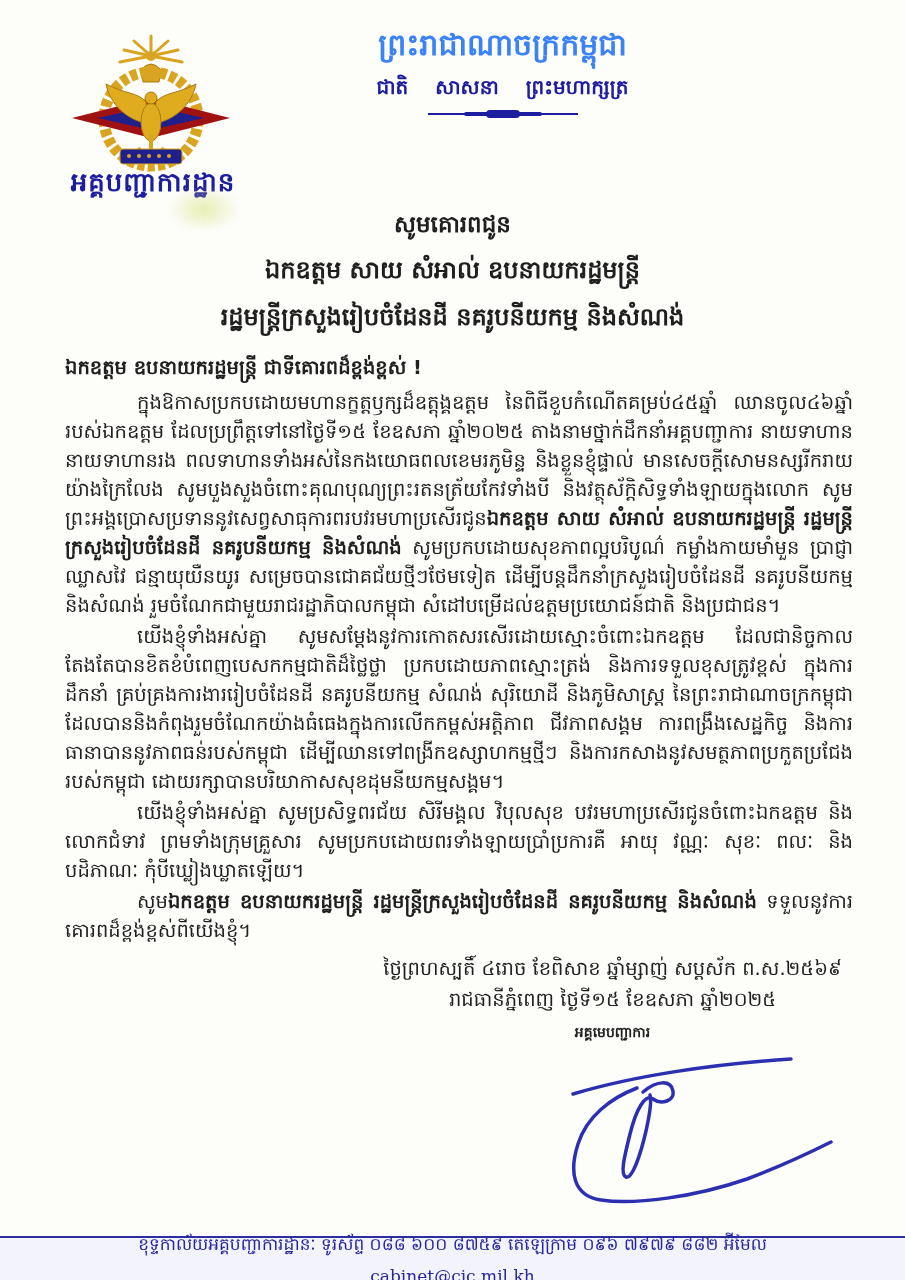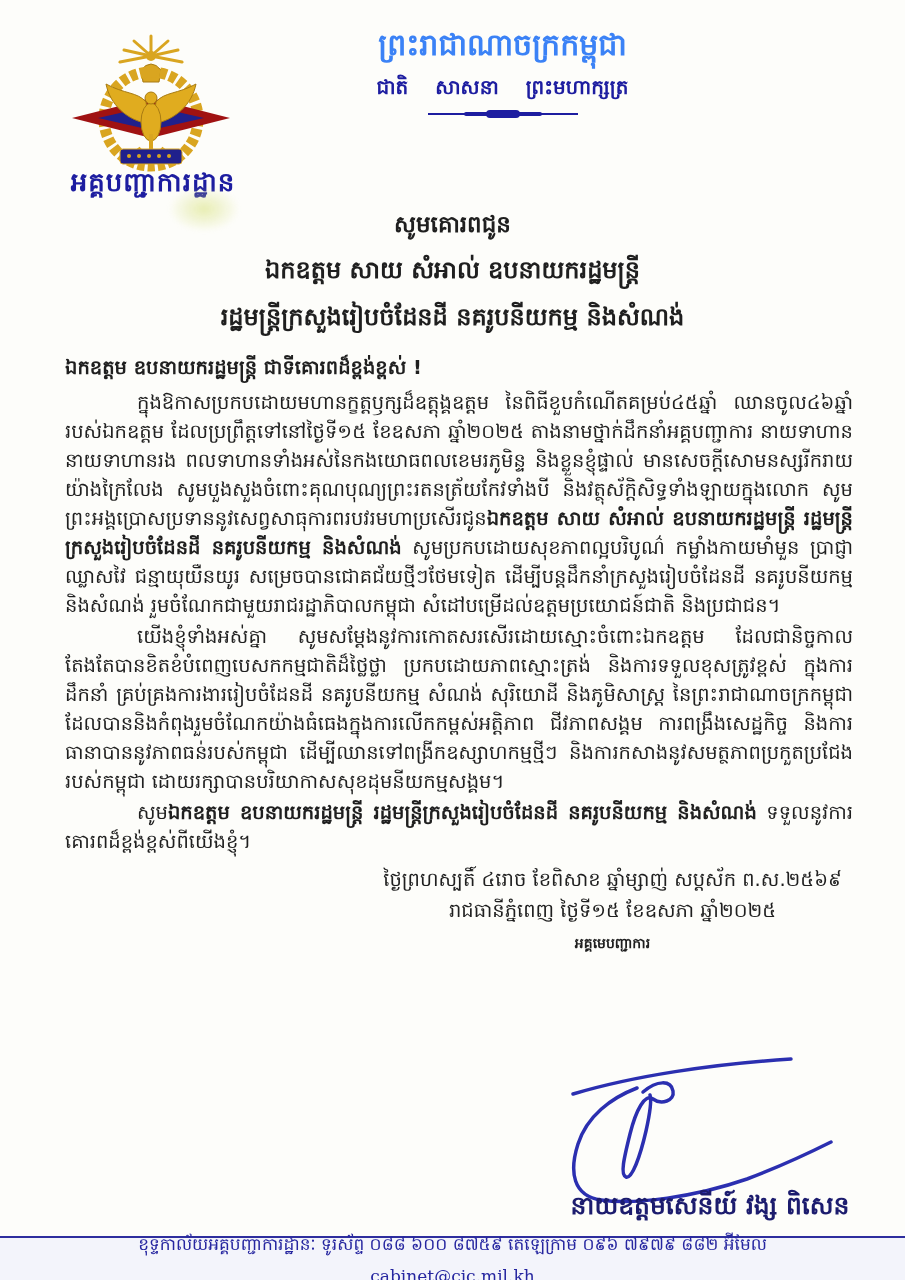--- a/index.html
+++ b/index.html
@@ -122,37 +122,37 @@
     <div class="sal-1">សូមគោរពជូន</div>
     <div class="sal-2">ឯកឧត្តម សាយ សំអាល់ ឧបនាយករដ្ឋមន្ត្រី</div>
     <div class="sal-3">រដ្ឋមន្ត្រីក្រសួងរៀបចំដែនដី នគរូបនីយកម្ម និងសំណង់</div>
   </div>
 
   <div class="letter">
     <div class="greeting">ឯកឧត្តម ឧបនាយករដ្ឋមន្ត្រី ជាទីគោរពដ៏ខ្ពង់ខ្ពស់ !</div>
     <div id="paragraphs">
         <p class="body-para"><span>ក្នុងឱកាសប្រកបដោយមហានក្ខត្តឫក្សដ៏ឧត្តុង្គឧត្តម នៃពិធីខួបកំណើតគម្រប់៤៥ឆ្នាំ ឈានចូល៤៦ឆ្នាំ របស់ឯកឧត្តម ដែលប្រព្រឹត្តទៅនៅថ្ងៃទី១៥ ខែឧសភា ឆ្នាំ២០២៥ តាងនាមថ្នាក់ដឹកនាំអគ្គបញ្ជាការ នាយទាហាន នាយទាហានរង ពលទាហានទាំងអស់នៃកងយោធពលខេមរភូមិន្ទ និងខ្លួនខ្ញុំផ្ទាល់ មានសេចក្តីសោមនស្សរីករាយយ៉ាងក្រៃលែង សូមបួងសួងចំពោះគុណបុណ្យព្រះរតនត្រ័យកែវទាំងបី និងវត្ថុស័ក្តិសិទ្ធទាំងឡាយក្នុងលោក សូមព្រះអង្គប្រោសប្រទាននូវសេព្វសាធុការពរបវរមហាប្រសើរជូន</span><span class="b">ឯកឧត្តម សាយ សំអាល់ ឧបនាយករដ្ឋមន្ត្រី រដ្ឋមន្ត្រីក្រសួងរៀបចំដែនដី នគរូបនីយកម្ម និងសំណង់</span><span> សូមប្រកបដោយសុខភាពល្អបរិបូណ៌ កម្លាំងកាយមាំមួន ប្រាជ្ញាឈ្លាសវៃ ជន្មាយុយឺនយូរ សម្រេចបានជោគជ័យថ្មីៗថែមទៀត ដើម្បីបន្តដឹកនាំក្រសួងរៀបចំដែនដី នគរូបនីយកម្ម និងសំណង់ រួមចំណែកជាមួយរាជរដ្ឋាភិបាលកម្ពុជា សំដៅបម្រើដល់ឧត្តមប្រយោជន៍ជាតិ និងប្រជាជន។</span></p>
         <p class="body-para"><span>យើងខ្ញុំទាំងអស់គ្នា សូមសម្តែងនូវការកោតសរសើរដោយស្មោះចំពោះឯកឧត្តម ដែលជានិច្ចកាល តែងតែបានខិតខំបំពេញបេសកកម្មជាតិដ៏ថ្លៃថ្លា ប្រកបដោយភាពស្មោះត្រង់ និងការទទួលខុសត្រូវខ្ពស់ ក្នុងការដឹកនាំ គ្រប់គ្រងការងាររៀបចំដែនដី នគរូបនីយកម្ម សំណង់ សុរិយោដី និងភូមិសាស្ត្រ នៃព្រះរាជាណាចក្រកម្ពុជា ដែលបាននិងកំពុងរួមចំណែកយ៉ាងធំធេងក្នុងការលើកកម្ពស់អត្តិភាព ជីវភាពសង្គម ការពង្រឹងសេដ្ឋកិច្ច និងការធានាបាននូវភាពធន់របស់កម្ពុជា ដើម្បីឈានទៅពង្រីកឧស្សាហកម្មថ្មីៗ និងការកសាងនូវសមត្ថភាពប្រកួតប្រជែងរបស់កម្ពុជា ដោយរក្សាបានបរិយាកាសសុខដុមនីយកម្មសង្គម។</span></p>
+        <p class="body-para"><span>យើងខ្ញុំទាំងអស់គ្នា សូមប្រសិទ្ធពរជ័យ សិរីមង្គល វិបុលសុខ បវរមហាប្រសើរជូនចំពោះឯកឧត្តម និងលោកជំទាវ ព្រមទាំងក្រុមគ្រួសារ សូមប្រកបដោយពរទាំងឡាយប្រាំប្រការគឺ អាយុ វណ្ណៈ សុខៈ ពលៈ និងបដិភាណៈ កុំបីឃ្លៀងឃ្លាតឡើយ។</span></p>
         <p class="body-para"><span>សូម</span><span class="b">ឯកឧត្តម ឧបនាយករដ្ឋមន្ត្រី រដ្ឋមន្ត្រីក្រសួងរៀបចំដែនដី នគរូបនីយកម្ម និងសំណង់</span><span> ទទួលនូវការគោរពដ៏ខ្ពង់ខ្ពស់ពីយើងខ្ញុំ។</span></p>
       </div>
   </div>
 
   <div class="closing">
     <div>ថ្ងៃព្រហស្បតិ៍ ៤រោច ខែពិសាខ ឆ្នាំម្សាញ់ សប្តស័ក ព.ស.២៥៦៩</div>
     <div>រាជធានីភ្នំពេញ ថ្ងៃទី១៥ ខែឧសភា ឆ្នាំ២០២៥</div>
     <div class="signer-title">អគ្គមេបញ្ជាការ</div>
   </div>
 
   <svg class="signature-svg" width="315" height="150" viewBox="0 0 315 150">
     <g fill="none" stroke="#2b2fb0" stroke-width="3.5" stroke-linecap="round">
       <path d="M50,38 C110,20 190,8 268,3"></path>
       <path d="M120,36 C134,24 148,24 150,35 C152,45 138,49 130,43 C122,37 113,54 107,78 C101,102 97,119 103,121 C109,123 117,101 123,75 C127,57 129,45 127,39"></path>
       <path d="M114,32 C88,42 64,60 55,88 C46,116 50,140 78,144 C112,149 172,141 224,123 C256,111 288,96 308,86"></path>
     </g>
   </svg>
-  <div class="signer-name">នាយឧត្តមសេនីយ៍ វង្ស ពិសេន</div>
 
   <div class="footer">
     <span>ខុទ្ទកាល័យអគ្គបញ្ជាការដ្ឋានៈ ទូរស័ព្ទ ០៨៨ ៦០០ ៨៧៥៩ តេឡេក្រាម ០៩៦ ៧៩៧៩ ៨៨២ អ៊ីមែល</span>
     <span class="email">cabinet@cic.mil.kh</span>
   </div>
 
 </div>
 
 </body></html>

